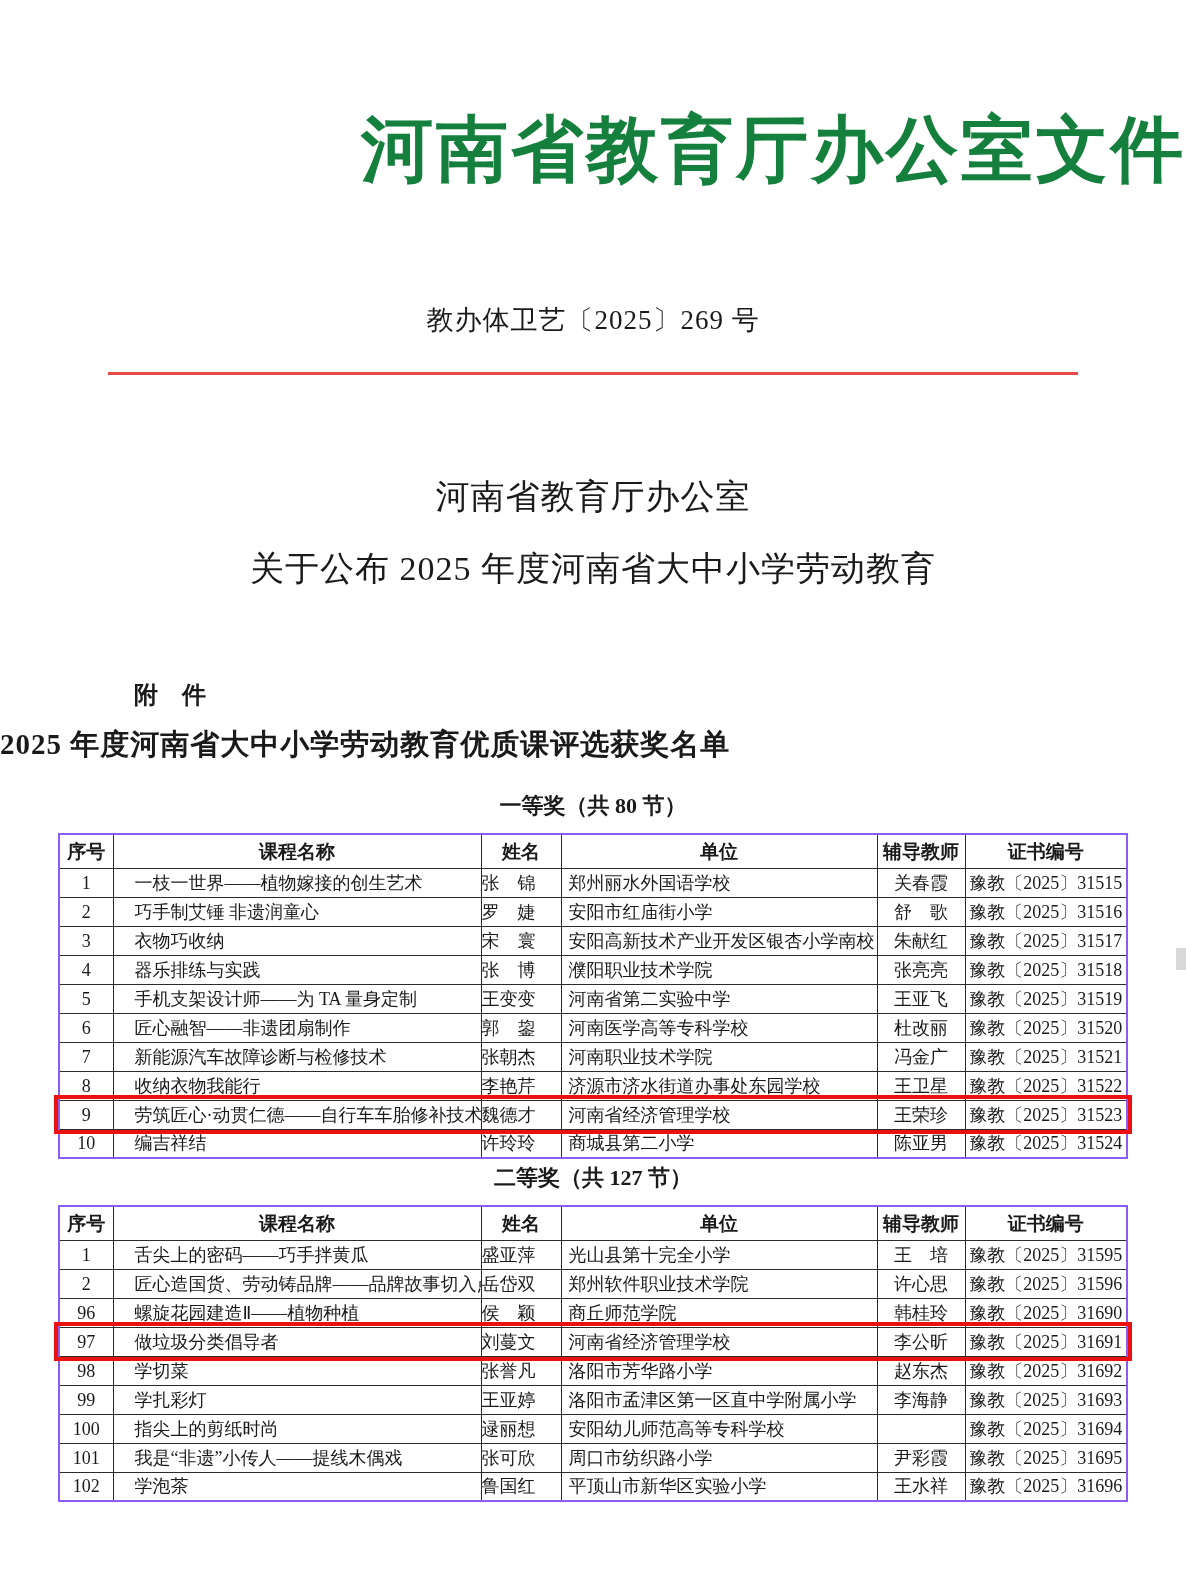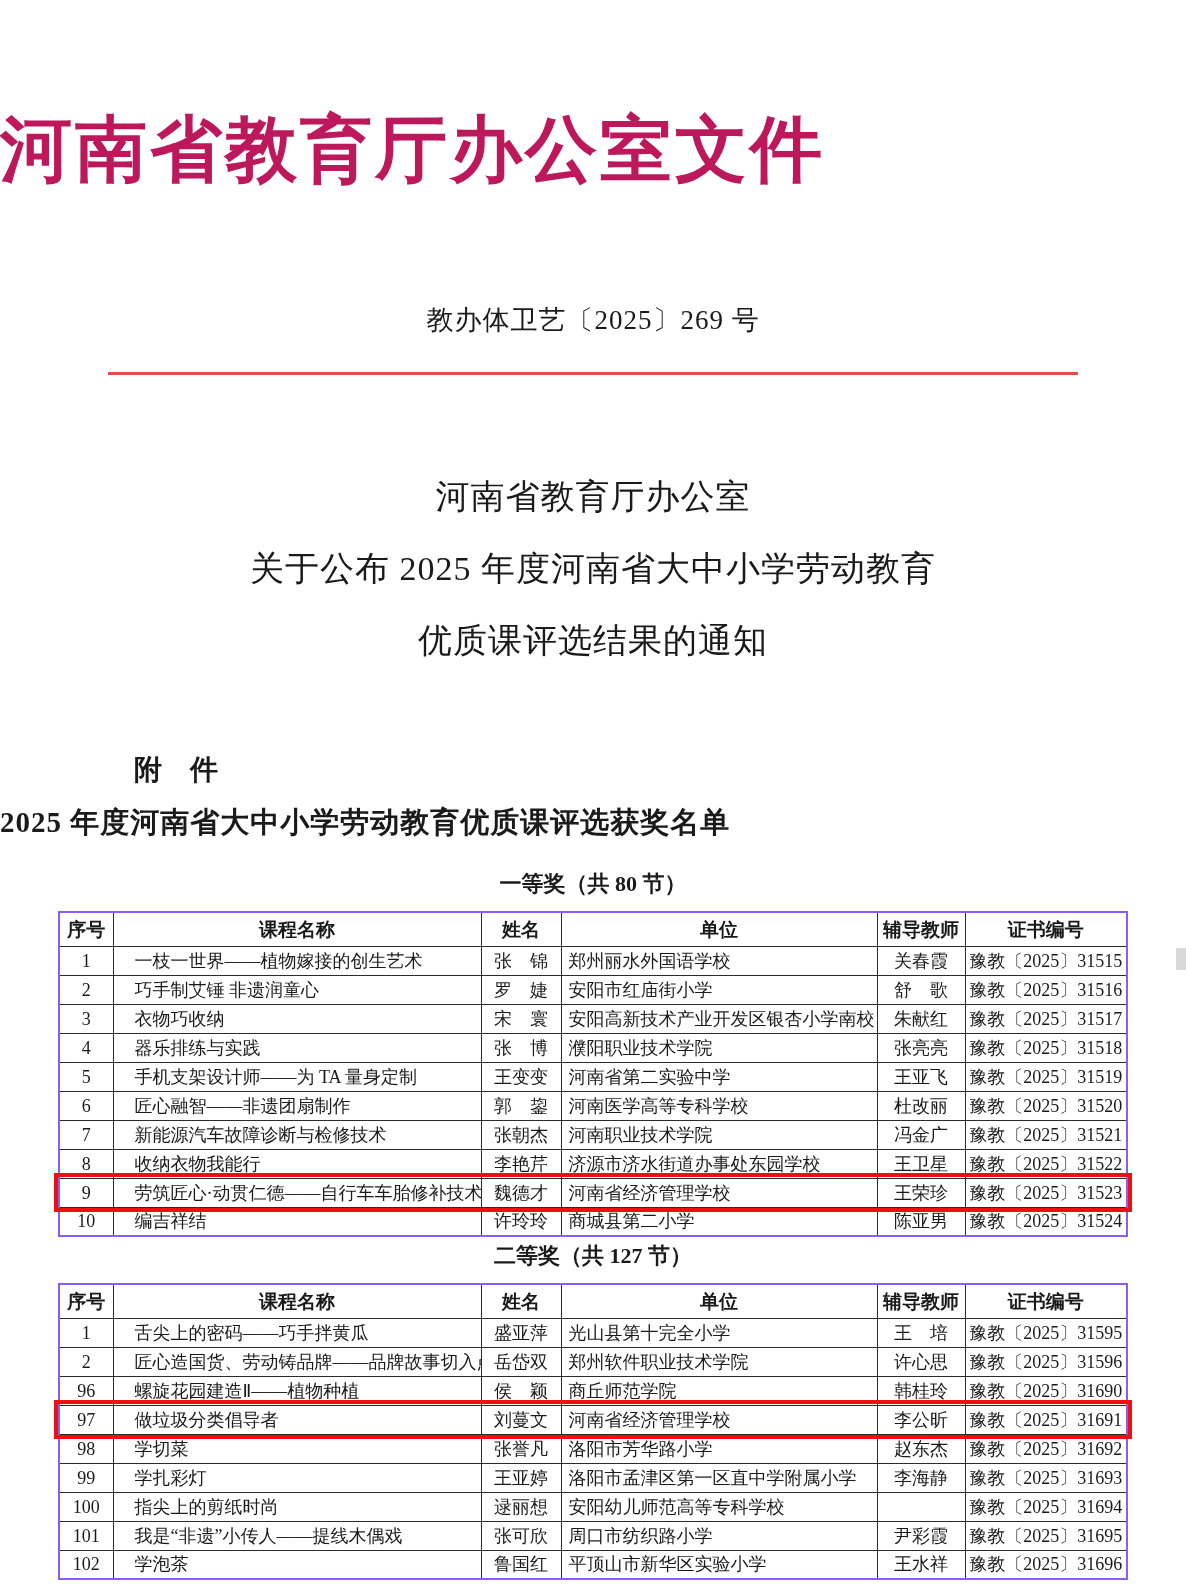--- a/index.html
+++ b/index.html
@@ -5,25 +5,25 @@
   * { margin: 0; padding: 0; box-sizing: border-box; }
   html, body { background: #ffffff; }
   body {
     width: 1186px; height: 1584px;
     position: relative; overflow: hidden;
     font-family: "Liberation Serif", serif;
     color: #1a1a1a;
   }
   .letterhead {
     padding-top: 98px;
-    text-align: left;
+    text-align: right;
     font-size: 72px;
     font-weight: bold;
     letter-spacing: 3px;
-    color: #be185d;
+    color: #15803d;
     line-height: 1.45;
   }
   .doc-number {
     margin-top: 100px;
     text-align: center;
     font-size: 27px;
     letter-spacing: 1px;
   }
   .red-divider {
     width: 970px; height: 3px;
@@ -32,21 +32,21 @@
   }
   .notice-title {
     margin-top: 86px;
     text-align: center;
     font-size: 34px;
     line-height: 72px;
     letter-spacing: 1px;
   }
   .attachment {
     margin: 74px 16px 0 134px;
-    font-size: 28px;
+    font-size: 24px;
     font-weight: bold;
   }
   .list-title {
     margin-top: 14px;
     font-size: 29px;
     font-weight: bold;
     letter-spacing: 1px;
   }
   .section-title {
     text-align: center;
@@ -72,21 +72,21 @@
   table.award th { height: 34px; font-size: 19px; font-weight: bold; text-align: center; }
   table.award td { height: 29px; }
   table.award col.w0 { width: 54px; }
   table.award col.w1 { width: 368px; }
   table.award col.w2 { width: 80px; }
   table.award col.w3 { width: 316px; }
   table.award col.w4 { width: 88px; }
   table.award col.w5 { width: 162px; }
   table.award td.c0 { text-align: center; }
   table.award td.c1 { text-align: left; padding-left: 21px; }
-  table.award td.c2 { text-align: center; }
+  table.award td.c2 { }
   table.award td.c3 { text-align: left; padding-left: 7px; }
   table.award td.c4 { text-align: center; }
   table.award td.c5 { text-align: center; }
   tr.highlight { outline: 4px solid #ec1010; outline-offset: 1px; }
   .scrollbar-thumb {
     position: absolute;
     right: 0; top: 948px;
     width: 10px; height: 22px;
     background: #d9d9d9;
   }
@@ -96,21 +96,20 @@
 
 <div class="letterhead">河南省教育厅办公室文件</div>
 
 <div class="doc-number">教办体卫艺〔2025〕269 号</div>
 
 <div class="red-divider"></div>
 
 <div class="notice-title">
   <div>河南省教育厅办公室</div>
   <div>关于公布 2025 年度河南省大中小学劳动教育</div>
-  <div>优质课评选结果的通知</div>
 </div>
 
 <div class="attachment">附　件</div>
 
 <div class="list-title">2025 年度河南省大中小学劳动教育优质课评选获奖名单</div>
 
 <div class="section-title first">一等奖（共 80 节）</div>
 
 <table class="award">
   <colgroup>

